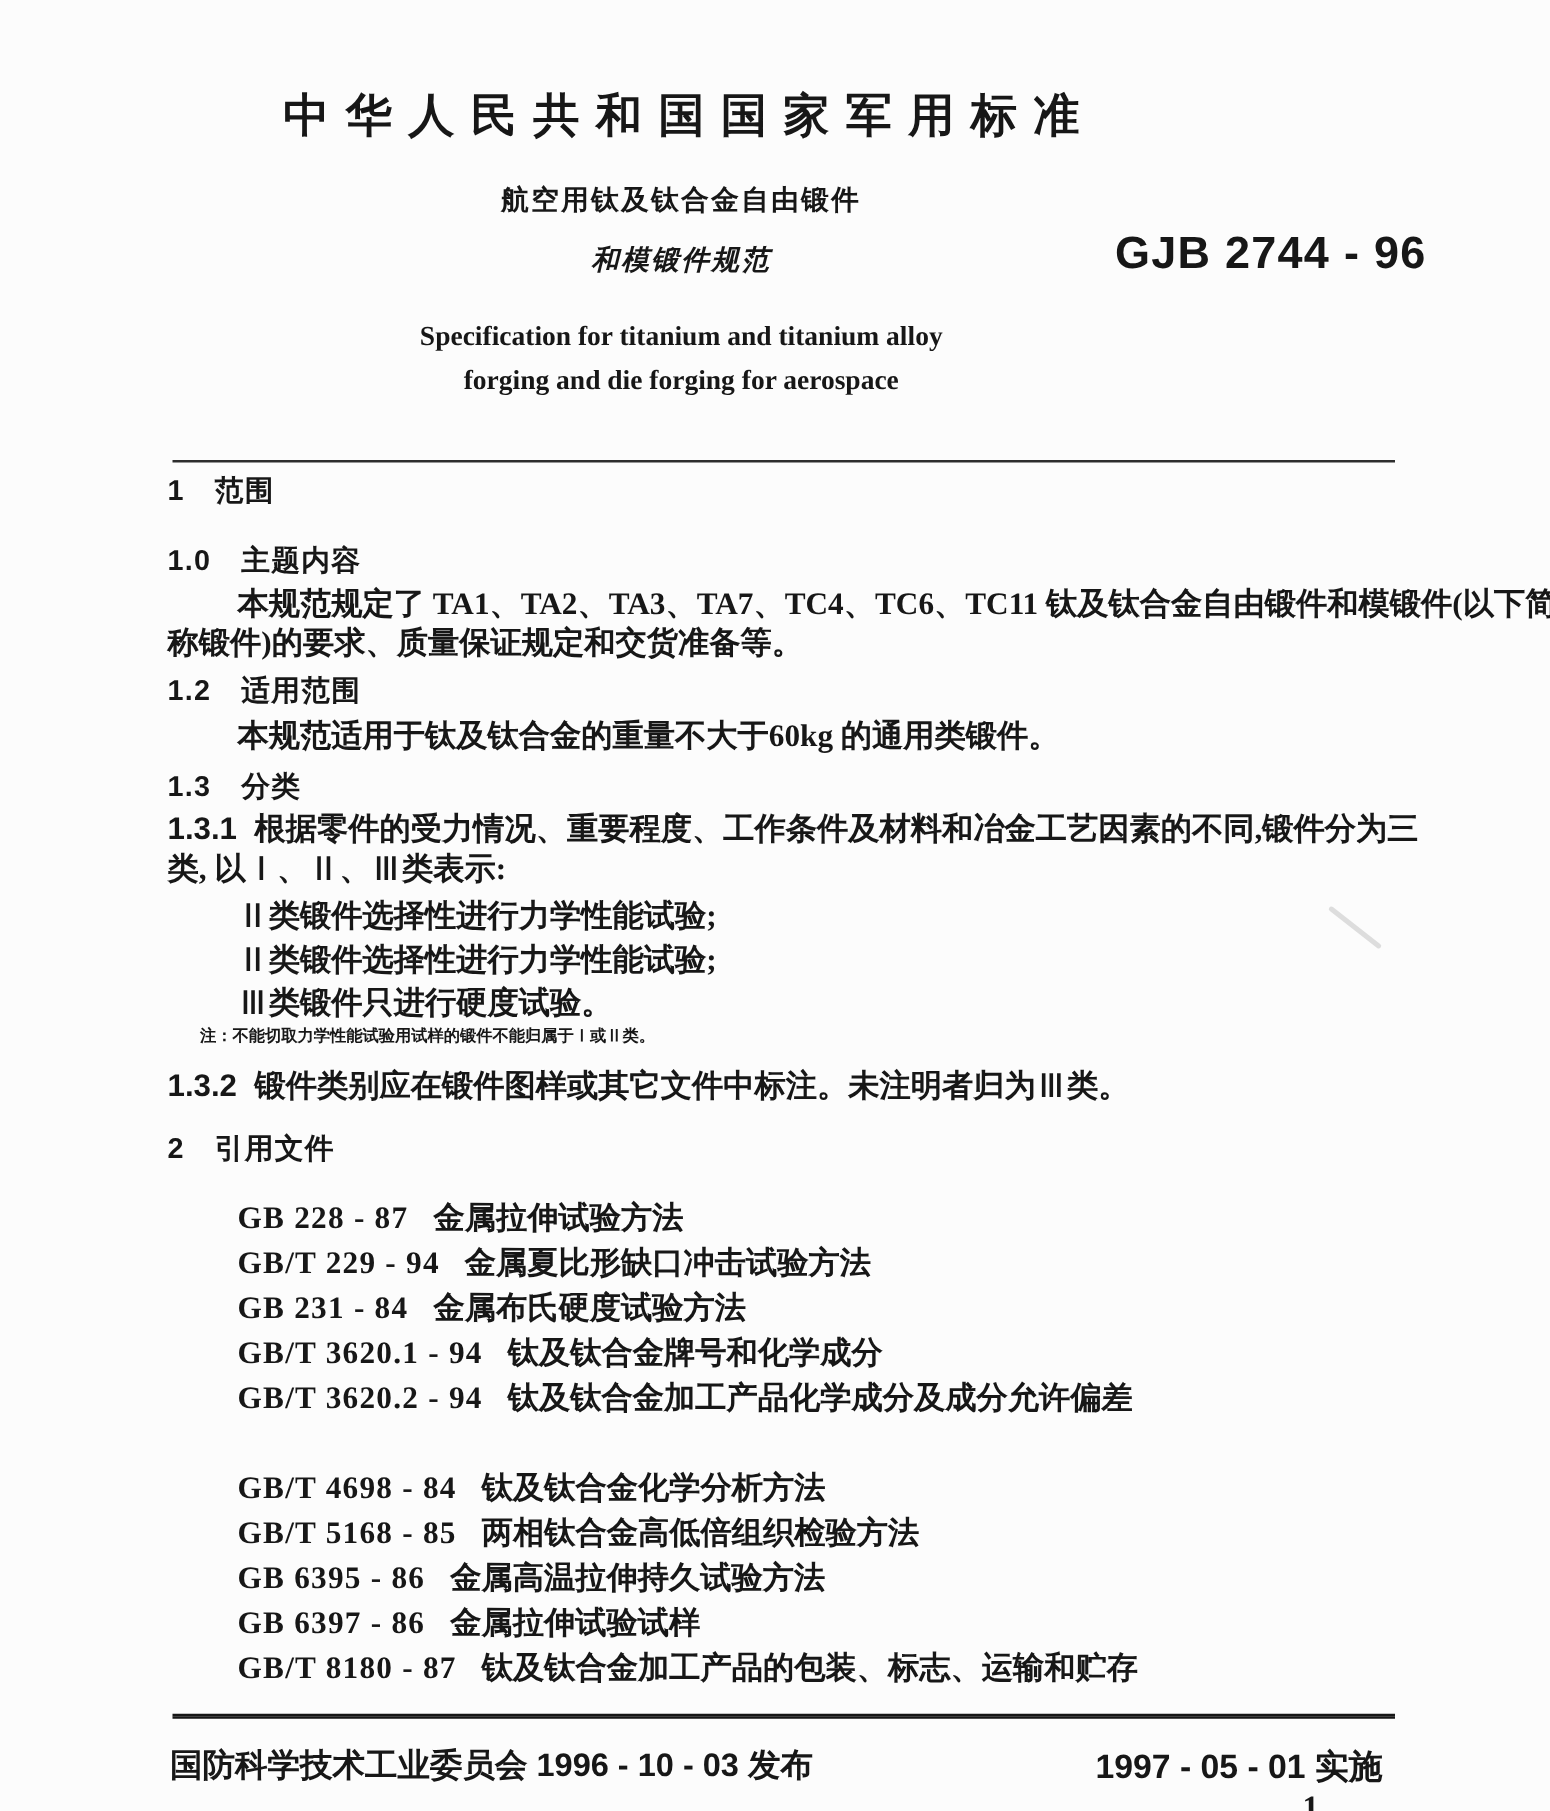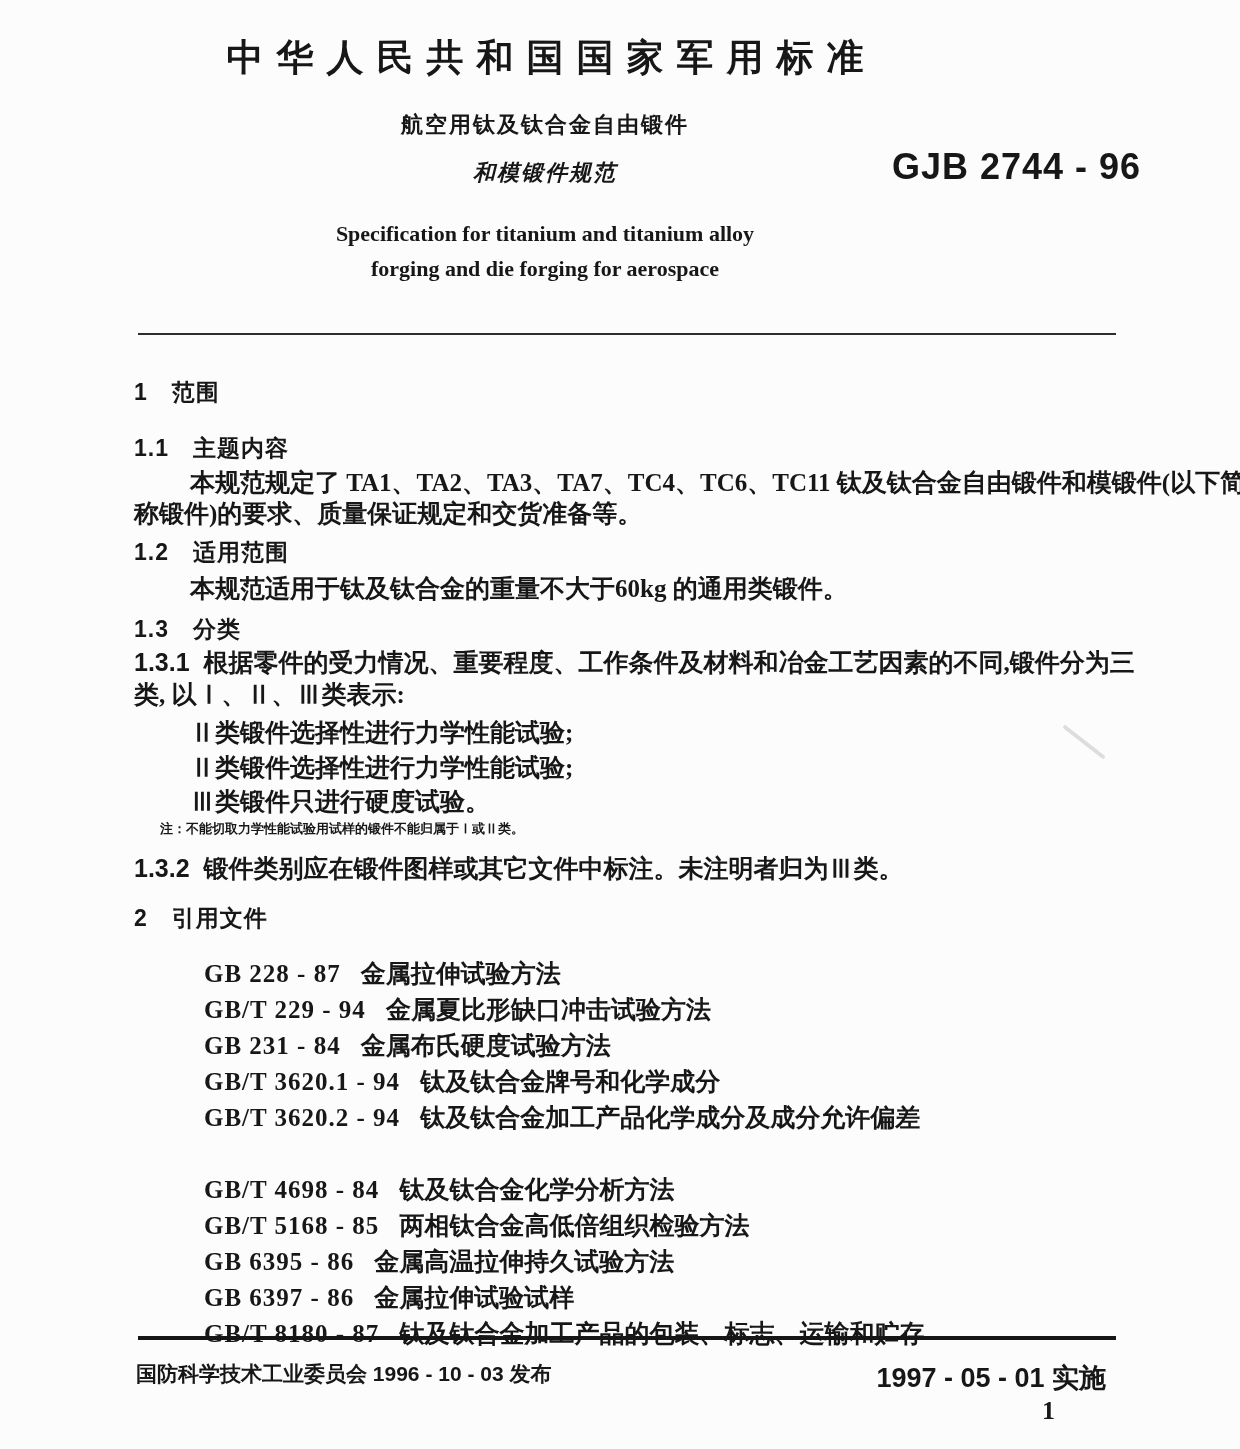--- a/index.html
+++ b/index.html
@@ -5,21 +5,21 @@
   * { margin:0; padding:0; box-sizing:border-box; }
   html, body { background:#ffffff; }
   .page {
     position:relative;
     width:1240px; height:1449px;
     background:#fcfcfc;
     overflow:hidden;
     color:#171717;
     font-family:"Liberation Serif", serif;
   }
-  .abs { position:absolute; white-space:nowrap; }
+  .abs { position:absolute; white-space:nowrap;margin-top:35px; }
   .center-block { left:0; width:1090px; text-align:center; }
 
   .std-label {
     top:33px;
     font-family:"Liberation Sans", sans-serif;
     font-size:37px; font-weight:bold;
     letter-spacing:13px; text-indent:13px;
   }
   .title-cn {
     font-family:"Liberation Sans", sans-serif;
@@ -50,31 +50,31 @@
   .indent { left:190px; }
   .note {
     left:160px;
     font-family:"Liberation Sans", sans-serif;
     font-size:13px; font-weight:bold;
   }
   .num {
     font-family:"Liberation Sans", sans-serif;
     font-weight:bold; margin-right:14px;
   }
-  .ref { left:190px;margin-left:14px; }
+  .ref { left:190px; }
   .ref .code { letter-spacing:1px; margin-right:20px; }
 
   .rule-bottom {
     left:138px; top:1336px; width:978px; height:3px;
     border-top:2px solid #161616; border-bottom:2px solid #161616;
   }
   .footer-left {
     left:136px; top:1360px;
     font-family:"Liberation Sans", sans-serif;
-    font-size:21px; font-weight:bold;
+    font-size:26px; font-weight:bold;
   }
   .footer-right {
     right:134px; top:1360px;
     font-family:"Liberation Sans", sans-serif;
     font-size:27px; font-weight:bold;
   }
   .page-num {
     left:1042px; top:1396px;
     font-family:"Liberation Serif", serif;
     font-size:26px; font-weight:bold;
@@ -93,21 +93,21 @@
   <div class="abs center-block std-label">中华人民共和国国家军用标准</div>
   <div class="abs center-block title-cn l1">航空用钛及钛合金自由锻件</div>
   <div class="abs center-block title-cn l2">和模锻件规范</div>
   <div class="abs std-no">GJB 2744 - 96</div>
   <div class="abs center-block title-en l1">Specification for titanium and titanium alloy</div>
   <div class="abs center-block title-en l2">forging and die forging for aerospace</div>
 
   <div class="abs rule-top"></div>
 
   <div class="line h1" style="top:377px">1　范围</div>
-  <div class="line h2" style="top:433px">1.1　主题内容</div>
+  <div class="line h2" style="top:433px">1.0　主题内容</div>
   <div class="line body indent" style="top:466px">本规范规定了 TA1、TA2、TA3、TA7、TC4、TC6、TC11 钛及钛合金自由锻件和模锻件(以下简</div>
   <div class="line body" style="top:497px">称锻件)的要求、质量保证规定和交货准备等。</div>
   <div class="line h2" style="top:537px">1.2　适用范围</div>
   <div class="line body indent" style="top:572px">本规范适用于钛及钛合金的重量不大于60kg 的通用类锻件。</div>
   <div class="line h2" style="top:614px">1.3　分类</div>
 
   <div class="line body" style="top:646px">
     <span class="num">1.3.1</span><span>根据零件的受力情况、重要程度、工作条件及材料和冶金工艺因素的不同,锻件分为三</span>
   </div>
   <div class="line body" style="top:678px">类, 以Ⅰ、Ⅱ、Ⅲ类表示:</div>

